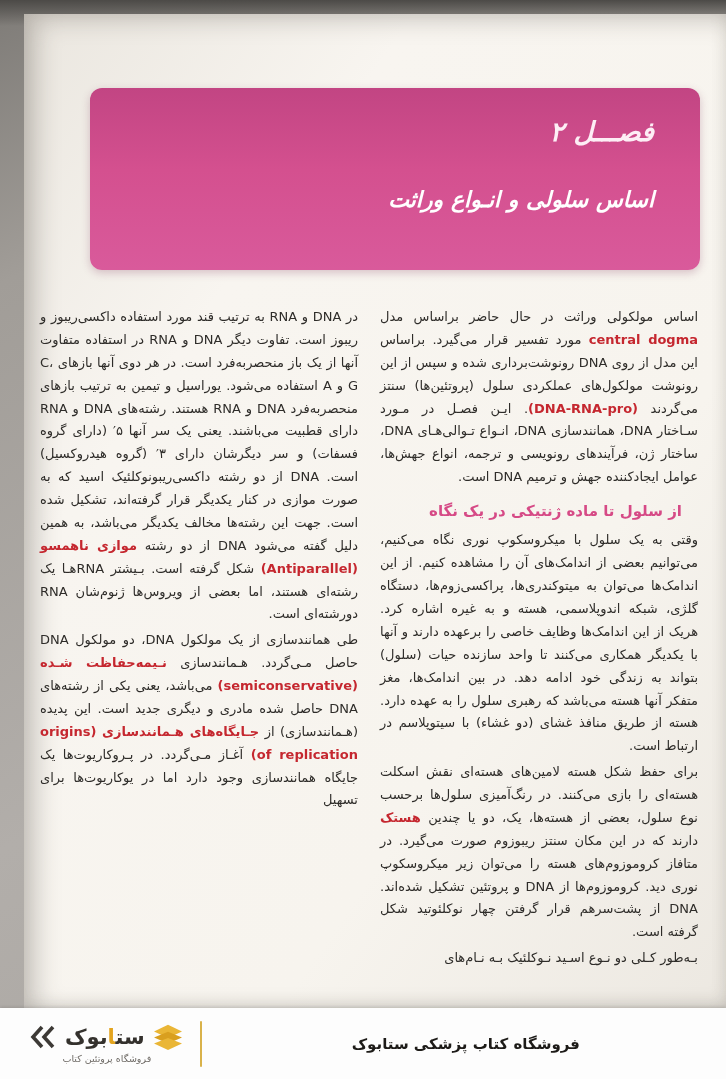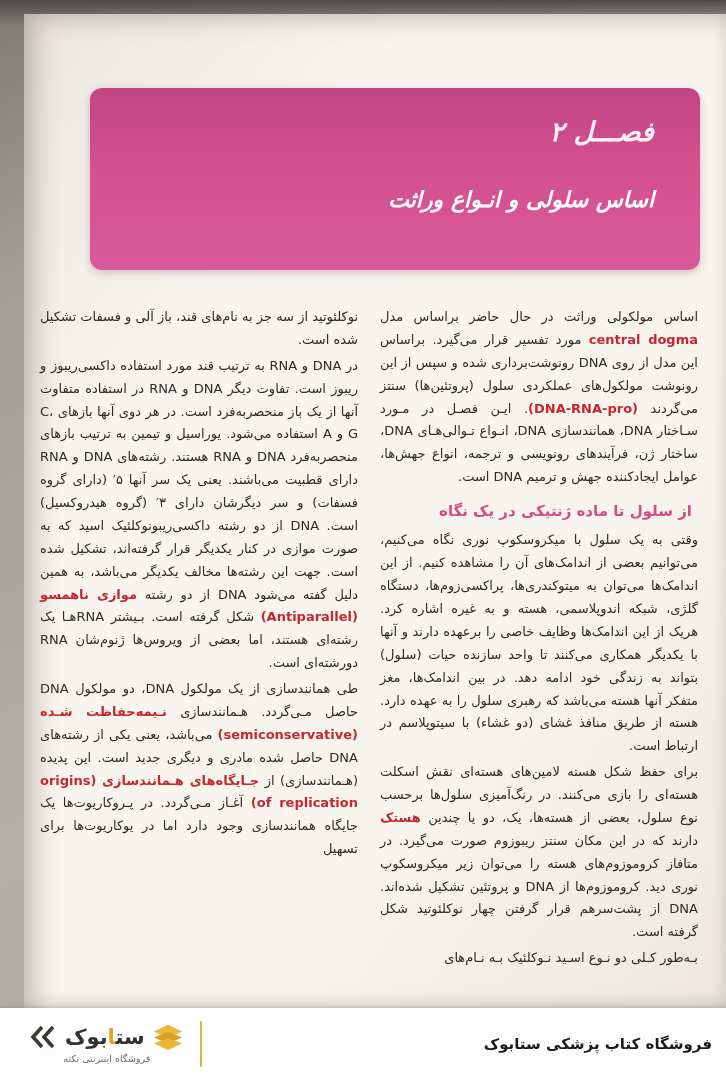--- a/index.html
+++ b/index.html
@@ -36,38 +36,38 @@
   .chapter-title  { margin-top:40px; font-size:22px; font-weight:bold; color:#ffffff; }
   .columns {
     position:absolute; top:292px; right:28px; left:16px; bottom:2px;
     display:flex; gap:22px; direction:rtl;
   }
   .col {
     flex:1; color:#2e2c29; font-size:13px; line-height:1.76;
     text-align:justify;
   }
   .para { margin-bottom:3px; }
-  .heading { font-size:15px; font-weight:bold; margin:9px 6px 5px; }
+  .heading { font-size:15px; font-weight:bold; margin:9px 16px 5px; }
   .heading.pink { color:#d64a86; }
   .heading.dark { color:#201d1a; }
   .note { font-weight:bold; color:#232019; }
   .seg-red  { color:#c5272f; font-weight:bold; }
   .seg-gold { color:#e3a41f; }
   .footer {
     position:absolute; left:0; right:0; bottom:0; height:71px;
     background:#fdfdfd; display:flex; align-items:center;
     padding:0 14px 0 30px; gap:16px;
     box-shadow:0 -1px 3px rgba(0,0,0,.12);
   }
   .footer-left { display:flex; flex-direction:column; align-items:center; gap:2px; }
   .logo-row { display:flex; align-items:center; gap:7px; direction:ltr; }
   .brand-name { font-size:21px; font-weight:bold; color:#34312d; direction:rtl; white-space:nowrap; }
   .brand-tagline { font-size:9.5px; color:#6e6a65; letter-spacing:1px; white-space:nowrap; }
   .footer-divider { width:2px; height:46px; background:#d9b24a; border-radius:1px; }
-  .footer-right { flex:1; display:flex; flex-direction:column; align-items:flex-end; gap:4px; padding-left:2px; }
+  .footer-right { flex:1; display:flex; flex-direction:column; align-items:center; gap:4px; padding-left:2px; }
   .store-name { font-size:15px; font-weight:bold; color:#1d1b18; direction:rtl; }
   .website-url { font-size:23px; font-weight:bold; color:#14110e; letter-spacing:3px; direction:ltr; white-space:nowrap; }
   .chevron-icon svg, .book-icon svg { display:block; }
 </style>
 </head>
 <body>
 
 <div class="canvas">
   <div class="backdrop"></div>
   <div class="top-shadow"></div>
@@ -81,21 +81,20 @@
     <div class="columns">
       <div class="col">
         <p class="para">اساس مولکولی وراثت در حال حاضر براساس مدل <span class="seg-red">central dogma</span> مورد تفسیر قرار می‌گیرد. براساس این مدل از روی DNA رونوشت‌برداری شده و سپس از این رونوشت مولکول‌های عملکردی سلول (پروتئین‌ها) سنتز می‌گردند <span class="seg-red">(DNA-RNA-pro)</span>. ایـن فصـل در مـورد سـاختار DNA، همانندسازی DNA، انـواع تـوالی‌هـای DNA، ساختار ژن، فرآیندهای رونویسی و ترجمه، انواع جهش‌ها، عوامل ایجادکننده جهش و ترمیم DNA است.</p>
         <h3 class="heading pink">از سلول تا ماده ژنتیکی در یک نگاه</h3>
         <p class="para">وقتی به یک سلول با میکروسکوپ نوری نگاه می‌کنیم، می‌توانیم بعضی از اندامک‌های آن را مشاهده کنیم. از این اندامک‌ها می‌توان به میتوکندری‌ها، پراکسی‌زوم‌ها، دستگاه گلژی، شبکه اندوپلاسمی، هسته و به غیره اشاره کرد. هریک از این اندامک‌ها وظایف خاصی را برعهده دارند و آنها با یکدیگر همکاری می‌کنند تا واحد سازنده حیات (سلول) بتواند به زندگی خود ادامه دهد. در بین اندامک‌ها، مغز متفکر آنها هسته می‌باشد که رهبری سلول را به عهده دارد. هسته از طریق منافذ غشای (دو غشاء) با سیتوپلاسم در ارتباط است.</p>
         <p class="para">برای حفظ شکل هسته لامین‌های هسته‌ای نقش اسکلت هسته‌ای را بازی می‌کنند. در رنگ‌آمیزی سلول‌ها برحسب نوع سلول، بعضی از هسته‌ها، یک، دو یا چندین <span class="seg-red">هستک</span> دارند که در این مکان سنتز ریبوزوم صورت می‌گیرد. در متافاز کروموزوم‌های هسته را می‌توان زیر میکروسکوپ نوری دید. کروموزوم‌ها از DNA و پروتئین تشکیل شده‌اند. DNA از پشت‌سرهم قرار گرفتن چهار نوکلئوتید شکل گرفته است.</p>
         <p class="para">بـه‌طور کـلی دو نـوع اسـید نـوکلئیک بـه نـام‌های</p>
       </div>
 
       <div class="col">
-        <p class="para">نوکلئوتید از سه جز به نام‌های قند، باز آلی و فسفات تشکیل شده است.</p>
         <p class="para">در DNA و RNA به ترتیب قند مورد استفاده داکسی‌ریبوز و ریبوز است. تفاوت دیگر DNA و RNA در استفاده متفاوت آنها از یک باز منحصربه‌فرد است. در هر دوی آنها بازهای C، G و A استفاده می‌شود. یوراسیل و تیمین به ترتیب بازهای منحصربه‌فرد DNA و RNA هستند. رشته‌های DNA و RNA دارای قطبیت می‌باشند. یعنی یک سر آنها ۵′ (دارای گروه فسفات) و سر دیگرشان دارای ۳′ (گروه هیدروکسیل) است. DNA از دو رشته داکسی‌ریبونوکلئیک اسید که به صورت موازی در کنار یکدیگر قرار گرفته‌اند، تشکیل شده است. جهت این رشته‌ها مخالف یکدیگر می‌باشد، به همین دلیل گفته می‌شود DNA از دو رشته <span class="seg-red">موازی ناهمسو (Antiparallel)</span> شکل گرفته است. بـیشتر RNAهـا یک رشته‌ای هستند، اما بعضی از ویروس‌ها ژنوم‌شان RNA دورشته‌ای است.</p>
         <p class="para">طی همانندسازی از یک مولکول DNA، دو مولکول DNA حاصل مـی‌گردد. هـمانندسازی <span class="seg-red">نـیمه‌حفاظت شـده</span> <span class="seg-red">(semiconservative)</span> می‌باشد، یعنی یکی از رشته‌های DNA حاصل شده مادری و دیگری جدید است. این پدیده (هـمانندسازی) از <span class="seg-red">جـایگاه‌های هـمانندسازی</span> <span class="seg-red">(origins of replication)</span> آغـاز مـی‌گردد. در پـروکاریوت‌ها یک جایگاه همانندسازی وجود دارد اما در یوکاریوت‌ها برای تسهیل</p>
       </div>
     </div>
   </div>
 
   <div class="footer">
     <div class="footer-left">
       <div class="logo-row">
         <span class="chevron-icon">
@@ -106,21 +105,21 @@
         </span>
         <span class="brand-name"><span>ست</span><span class="seg-gold">ا</span><span>بوک</span></span>
         <span class="book-icon">
           <svg width="32" height="28" viewBox="0 0 34 30">
             <path d="M2 9 L17 2 L32 9 L17 16 Z" fill="#eab636"></path>
             <path d="M2 15.5 L17 9.5 L32 15.5 L17 22 Z" fill="#d99f1f"></path>
             <path d="M2 22 L17 16 L32 22 L17 29 Z" fill="#eab636"></path>
           </svg>
         </span>
       </div>
-      <div class="brand-tagline">فروشگاه اینترنتی نکته</div>
+      <div class="brand-tagline">فروشگاه پروتئین کتاب</div>
     </div>
 
     <div class="footer-divider"></div>
 
     <div class="footer-right">
       <div class="store-name">فروشگاه کتاب پزشکی ستابوک</div>
     </div>
   </div>
 </div>
 

